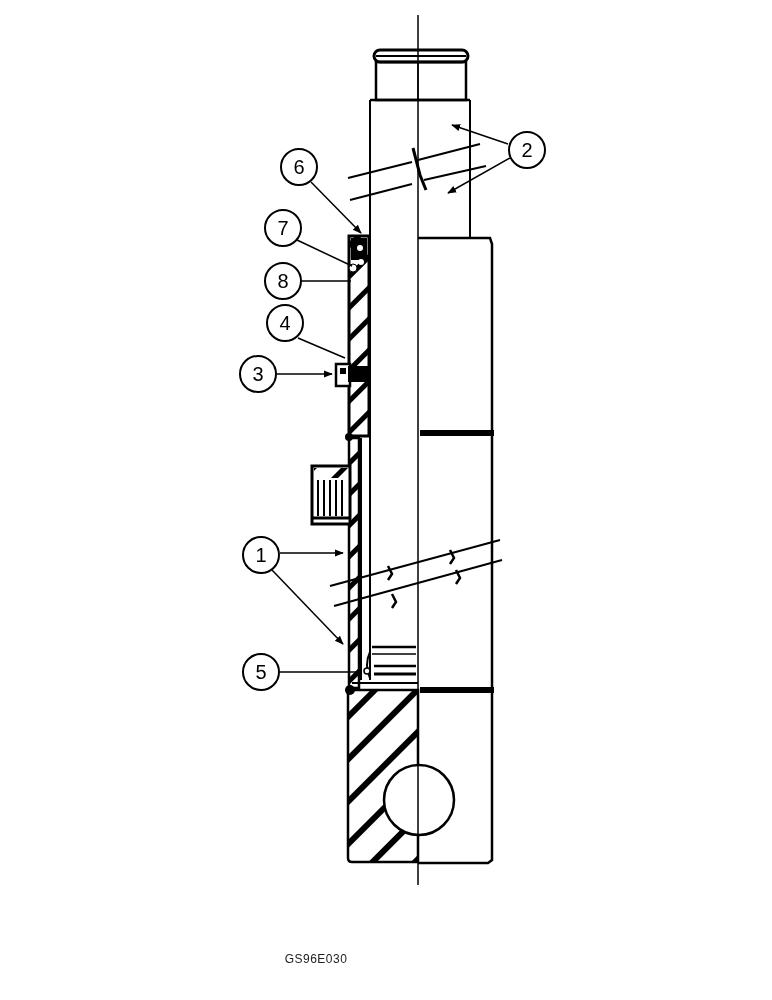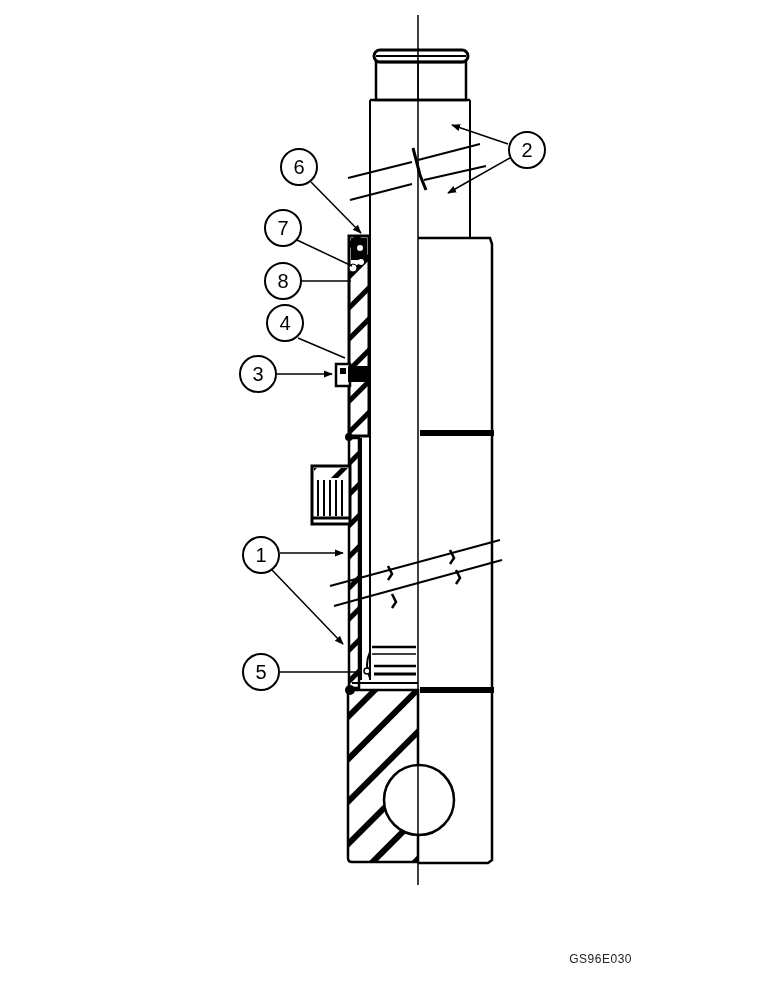--- a/index.html
+++ b/index.html
@@ -1,19 +1,19 @@
 <!DOCTYPE html>
 <html><head>
 <meta charset="utf-8">
 <style>
   html, body { margin:0; padding:0; background:#ffffff; }
   body { width:772px; height:1000px; position:relative; overflow:hidden; font-family:"Liberation Sans", sans-serif; }
   #drawing { position:absolute; left:0; top:0; }
   .callout-text { font-family:"Liberation Sans", sans-serif; font-size:20px; fill:#000; text-anchor:middle; dominant-baseline:central; }
-  #figure-id { position:absolute; left:0; width:632px; top:952px; text-align:right; font-size:12px; color:#222; letter-spacing:0.5px; font-family:"Liberation Sans", sans-serif; }
+  #figure-id { position:absolute; left:0; width:632px; top:952px; text-align:center; font-size:12px; color:#222; letter-spacing:0.5px; font-family:"Liberation Sans", sans-serif; }
 </style>
 </head>
 <body>
 
 <svg id="drawing" width="772" height="1000" viewBox="0 0 772 1000" xmlns="http://www.w3.org/2000/svg">
   <defs>
     <pattern id="hatch" patternUnits="userSpaceOnUse" width="22" height="22" patternTransform="rotate(45)">
       <rect width="22" height="22" fill="#fff"></rect>
       <rect x="0" y="0" width="5" height="22" fill="#000"></rect>
     </pattern>

